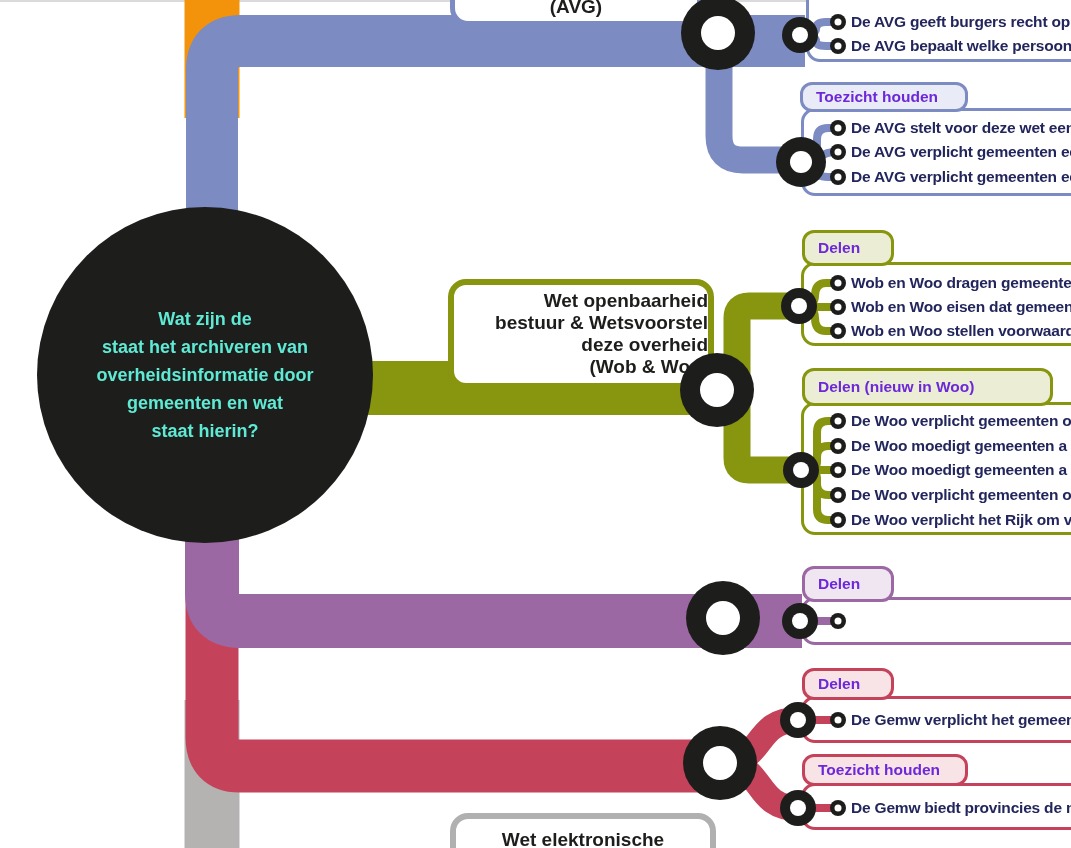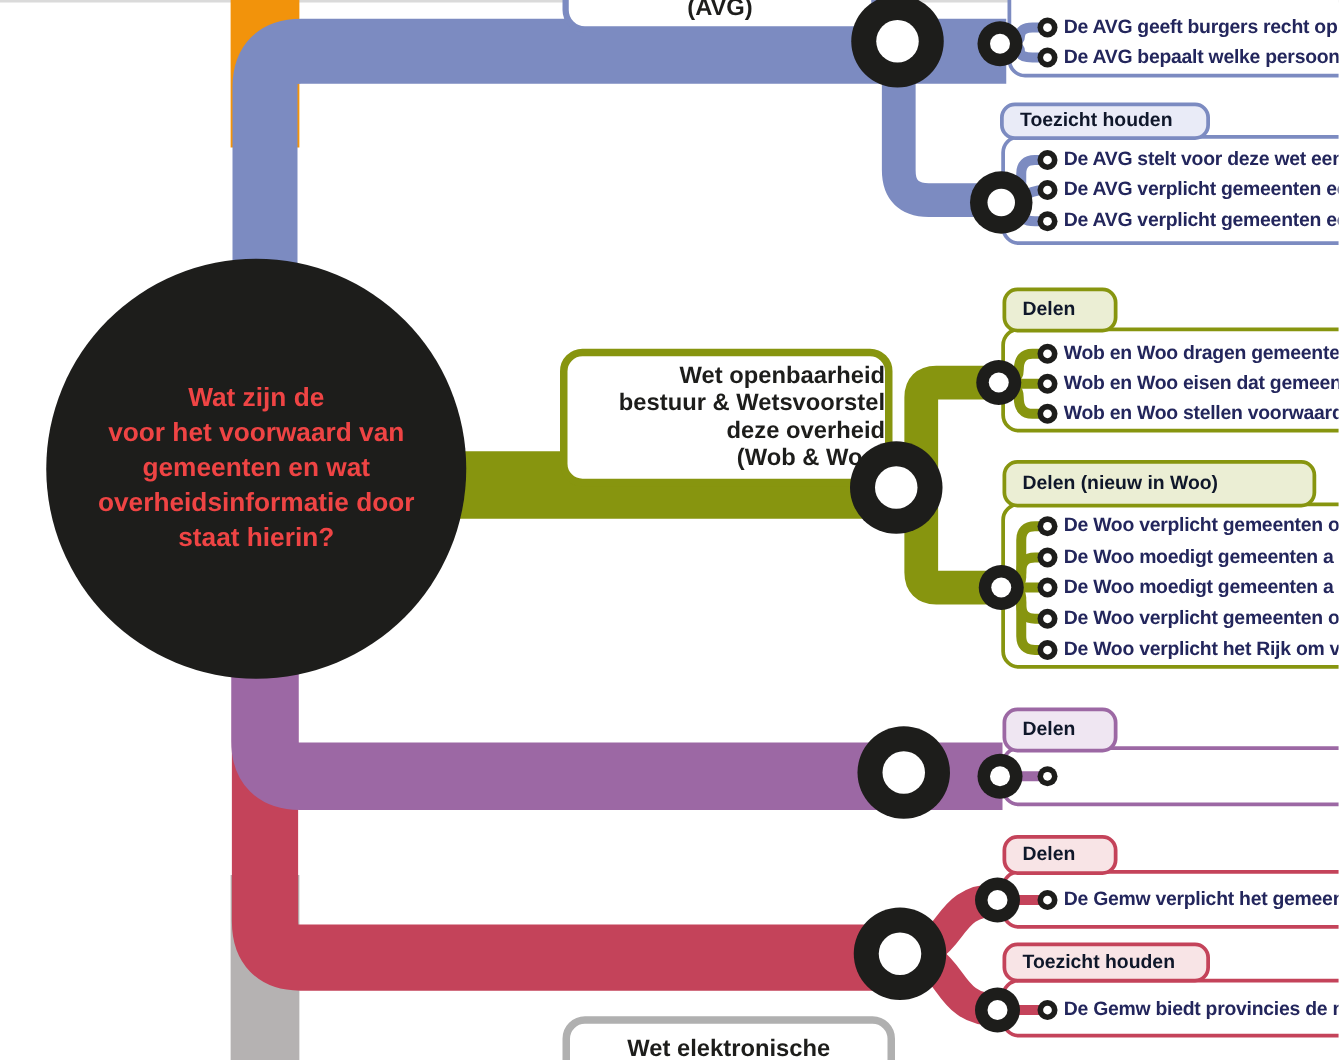--- a/index.html
+++ b/index.html
@@ -11,31 +11,31 @@
   .law-box{
     position:absolute;background:#fff;border-radius:18px;
     display:flex;flex-direction:column;align-items:center;justify-content:center;
     text-align:center;font-weight:bold;font-size:19px;line-height:22px;color:#1d1d1b;
     box-sizing:border-box;
   }
   .law-box span{display:block;white-space:nowrap;}
   .grp-header{
     position:absolute;border-radius:12px;box-sizing:border-box;
     display:flex;align-items:center;padding:0 13px;
-    font-weight:bold;font-size:15.5px;color:#0f172a;white-space:nowrap;
+    font-weight:bold;font-size:15.5px;color:#6d28d9;white-space:nowrap;
   }
   .items-box{position:absolute;background:#fff;border-radius:14px;box-sizing:border-box;}
   .item-text{
     position:absolute;left:851px;height:20px;line-height:20px;
     font-weight:bold;font-size:15.5px;letter-spacing:-0.2px;color:#23265c;white-space:nowrap;
   }
   .center-circle{
     position:absolute;left:37px;top:207px;width:336px;height:336px;border-radius:50%;
     background:#1d1d1b;display:flex;align-items:center;justify-content:center;
-    text-align:center;color:#ef4444;font-weight:bold;font-size:21px;line-height:28px;
+    text-align:center;color:#5eead4;font-weight:bold;font-size:18px;line-height:28px;
   }
   .center-circle span{display:block;white-space:nowrap;}
   
   .b-avg{border:5px solid #7c8bc1;}   .t-avg{background:#e9ebf7;border:3px solid #7c8bc1;}
   .b-wob{border:6px solid #87950f;}   .t-wob{background:#ebeed4;border:3px solid #87950f;}
   .b-who{border:6px solid #9c68a4;}   .t-who{background:#efe6f2;border:3px solid #9c68a4;}
   .b-gemw{border:6px solid #c4435a;}  .t-gemw{background:#f8e4e6;border:3px solid #c4435a;}
   .b-gray{border:6px solid #b0b0b0;}
   .ib-avg{border:3px solid #7c8bc1;} .ib-wob{border:3px solid #87950f;}
   .ib-who{border:3px solid #9c68a4;} .ib-gemw{border:3px solid #c4435a;}
@@ -102,23 +102,23 @@
   <div class="grp-header t-gemw" style="left:802px;top:668px;width:92px;height:32px;">
       <span>Delen</span>
     </div>
   <div class="grp-header t-gemw" style="left:802px;top:754px;width:166px;height:32px;">
       <span>Toezicht houden</span>
     </div>
 
   <div class="center-circle">
     <div>
       <span>Wat zijn de</span>
-      <span>voor het voorwaard van</span>
+      <span>staat het archiveren van</span>
+      <span>overheidsinformatie door</span>
       <span>gemeenten en wat</span>
-      <span>overheidsinformatie door</span>
       <span>staat hierin?</span>
     </div>
   </div>
 
   <svg width="1071" height="848" viewBox="0 0 1071 848">
     <g stroke-linecap="butt" fill="none">
 
       <path d="M800,35 Q816,35 816,29 Q816,22 826,22 L836,22" stroke="#7c8bc1" stroke-width="8"></path>
       <path d="M800,35 Q816,35 816,41 Q816,46 826,46 L836,46" stroke="#7c8bc1" stroke-width="8"></path>
 

